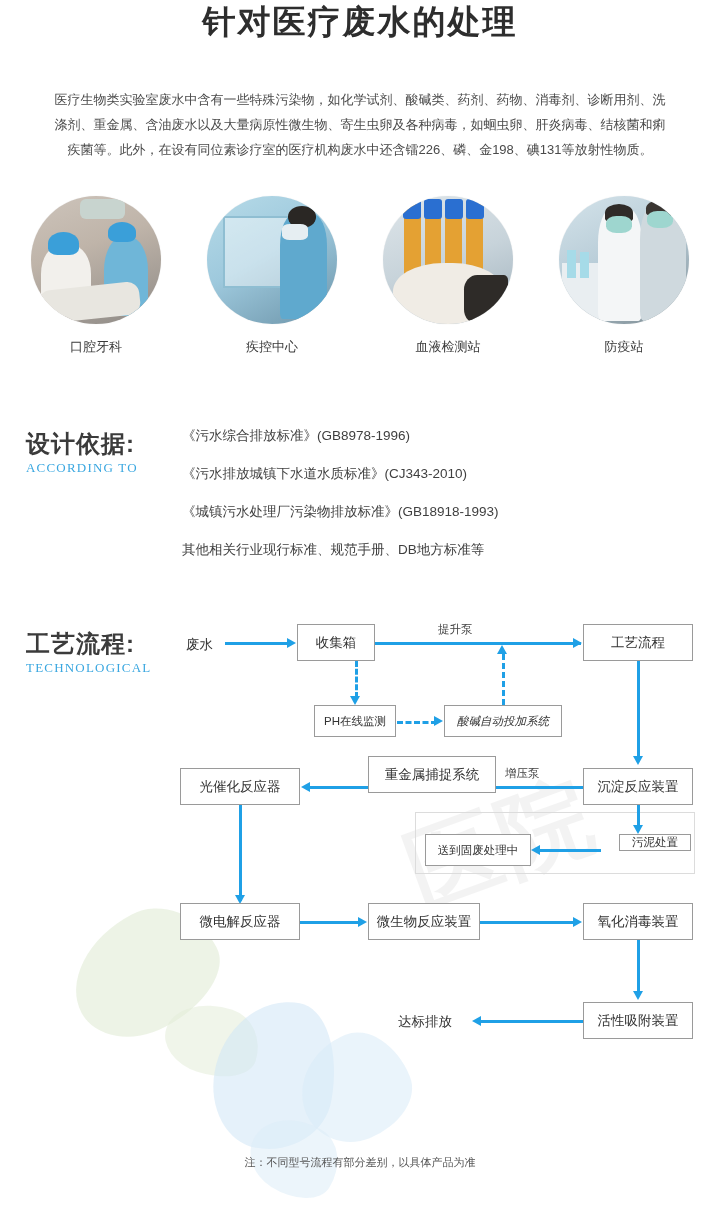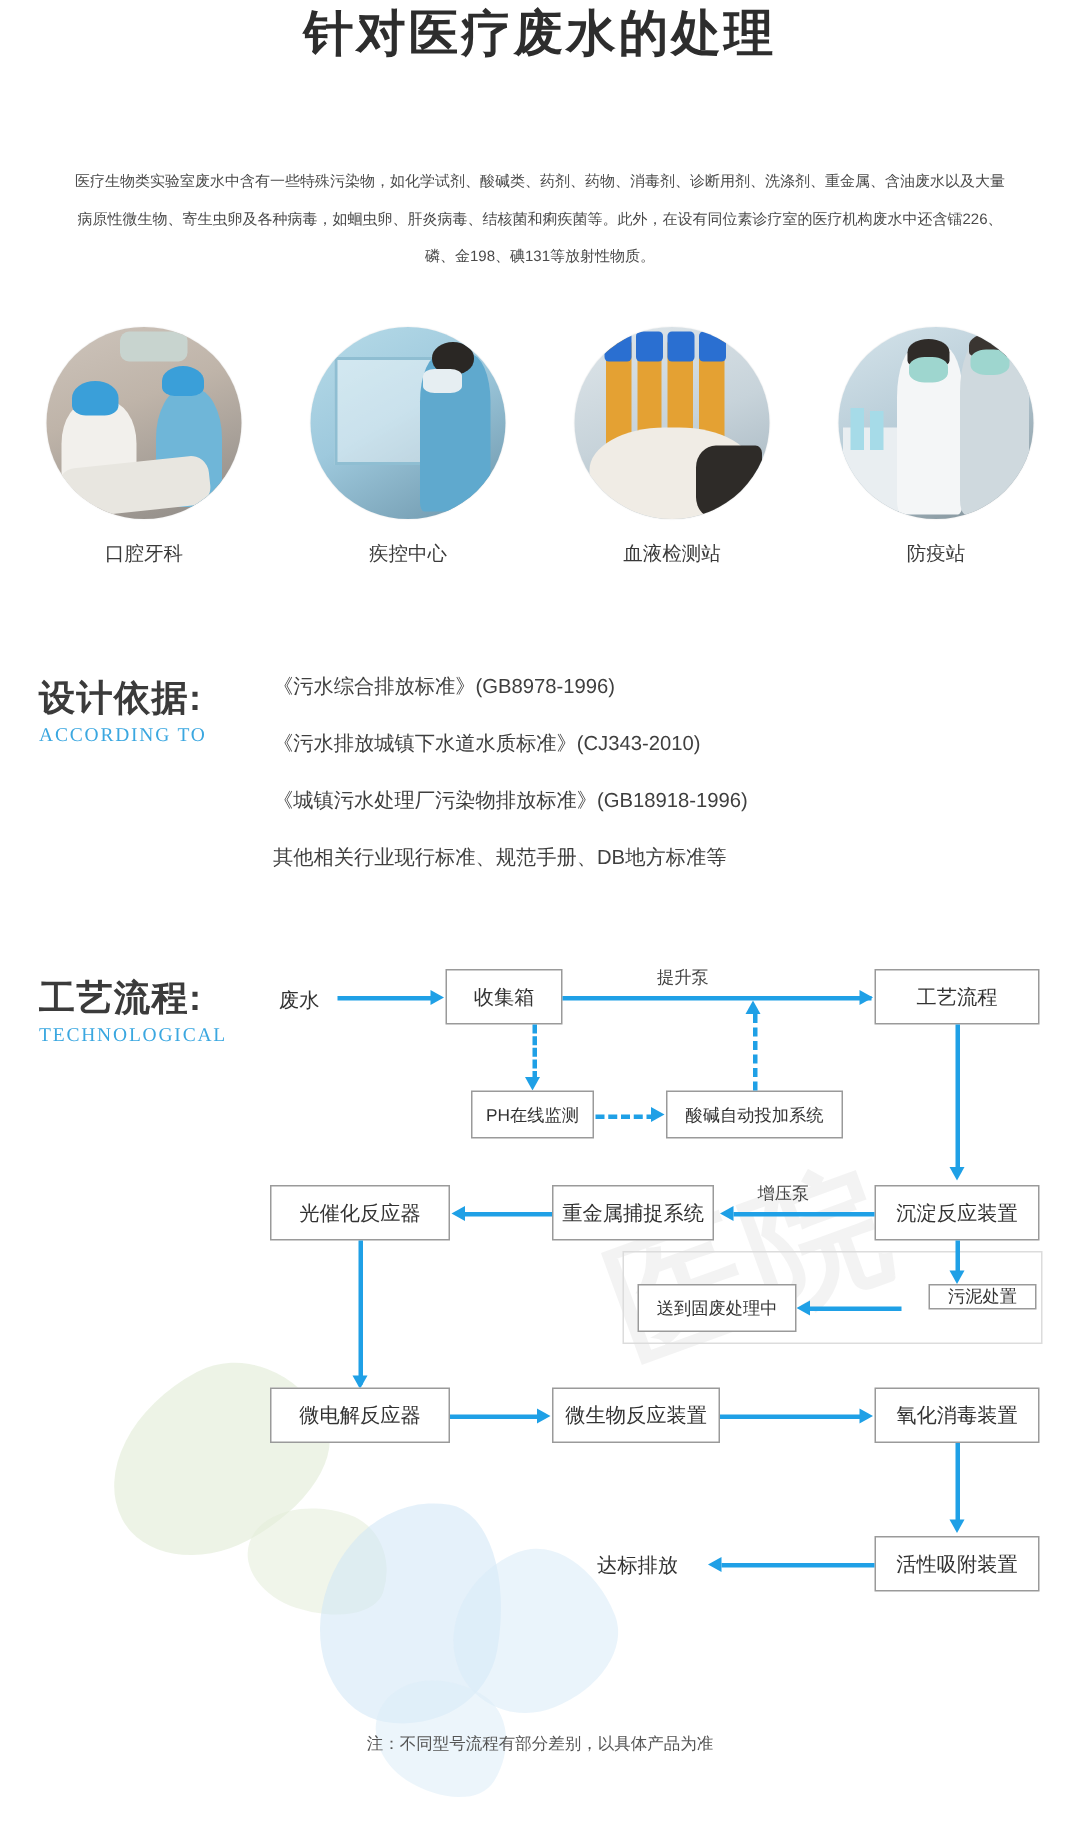--- a/index.html
+++ b/index.html
@@ -29,22 +29,22 @@
   }
 
   .content { position:relative; z-index:2; }
 
   
   .title {
     text-align:center; font-size:33px; font-weight:bold; color:#2d2d2d;
     letter-spacing:2px; 
   }
   .intro {
-    margin:64px auto 0; width:620px; text-align:center;
-    font-size:10px; line-height:25px; color:#4a4a4a;
+    margin:42px auto 0; width:620px; text-align:center;
+    font-size:13px; line-height:25px; color:#4a4a4a;
   }
 
   
   .photos {
     margin-top:34px; display:flex; justify-content:space-between;
     padding:0 22px;
   }
   .photo-cell { width:148px; text-align:center; }
   .oval {
     width:130px; height:128px; margin:0 auto; border-radius:50%;
@@ -222,21 +222,21 @@
     </div>
 
     <div class="basis sec">
       <div class="sec-head">
         <div class="sec-cn">设计依据:</div>
         <div class="sec-en">ACCORDING TO</div>
       </div>
       <div class="basis-list">
         <div class="basis-item">《污水综合排放标准》(GB8978-1996)</div>
         <div class="basis-item">《污水排放城镇下水道水质标准》(CJ343-2010)</div>
-        <div class="basis-item">《城镇污水处理厂污染物排放标准》(GB18918-1996)</div>
+        <div class="basis-item">《城镇污水处理厂污染物排放标准》(GB18918-1993)</div>
         <div class="basis-item">其他相关行业现行标准、规范手册、DB地方标准等</div>
       </div>
     </div>
 
     <div class="flow sec">
       <div class="sec-head">
         <div class="sec-cn">工艺流程:</div>
         <div class="sec-en">TECHNOLOGICAL</div>
       </div>
 
@@ -253,35 +253,35 @@
       <div class="fbox" style="left:583px; top:4px; width:110px; height:37px;">工艺流程</div>
 
       <div class="dln v" style="left:355px; top:41px; height:37px;"></div>
       <div class="arw d" style="left:350px; top:76px;"></div>
 
       <div class="fbox small" style="left:314px; top:85px; width:82px; height:32px;">PH在线监测</div>
 
       <div class="dln h" style="left:397px; top:101px; width:40px;"></div>
       <div class="arw r" style="left:434px; top:96px;"></div>
 
-      <div class="fbox small" style="left:444px; top:85px; width:118px; height:32px;">酸碱自动投加系统</div>
+      <div class="fbox small" style="left:444px; top:85px; width:118px; height:32px;font-style:italic;">酸碱自动投加系统</div>
 
       <div class="dln v" style="left:502px; top:34px; height:51px;"></div>
       <div class="arw u" style="left:497px; top:25px;"></div>
 
       <div class="ln v" style="left:637px; top:41px; height:100px;"></div>
       <div class="arw d" style="left:632.5px; top:136px;"></div>
 
       <div class="fbox" style="left:583px; top:148px; width:110px; height:37px;">沉淀反应装置</div>
 
       <div class="ln h" style="left:489px; top:166px; width:94px;"></div>
       <div class="arw l" style="left:480px; top:161.5px;"></div>
       <div class="flabel" style="left:505px; top:146px;">增压泵</div>
 
-      <div class="fbox" style="left:368px; top:148px; width:108px; height:37px;">重金属捕捉系统</div>
+      <div class="fbox" style="left:368px; top:136px; width:128px; height:37px;">重金属捕捉系统</div>
 
       <div class="ln h" style="left:310px; top:166px; width:58px;"></div>
       <div class="arw l" style="left:301px; top:161.5px;"></div>
 
       <div class="fbox" style="left:180px; top:148px; width:120px; height:37px;">光催化反应器</div>
 
       <div class="ln v" style="left:239px; top:185px; height:96px;"></div>
       <div class="arw d" style="left:234.5px; top:275px;"></div>
 
       <div class="subgroup" style="left:415px; top:192px; width:280px; height:62px;"></div>

